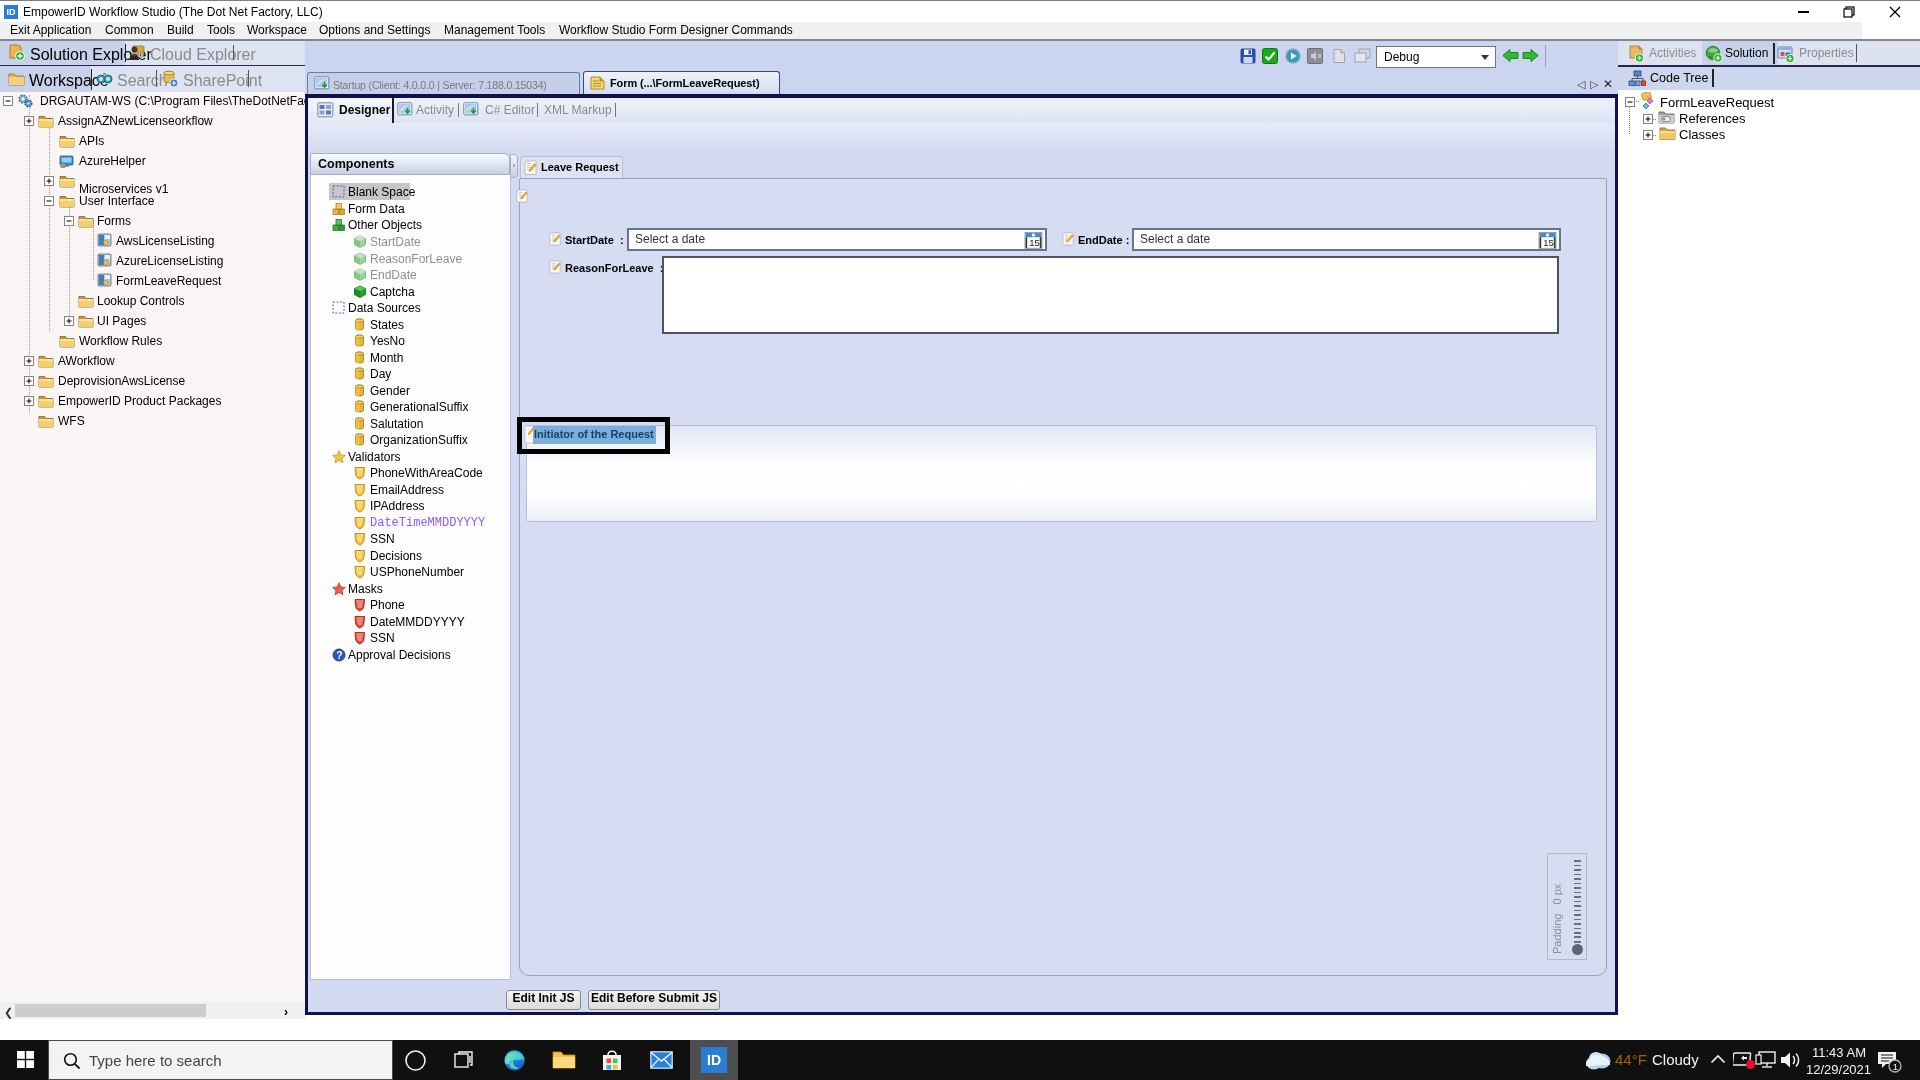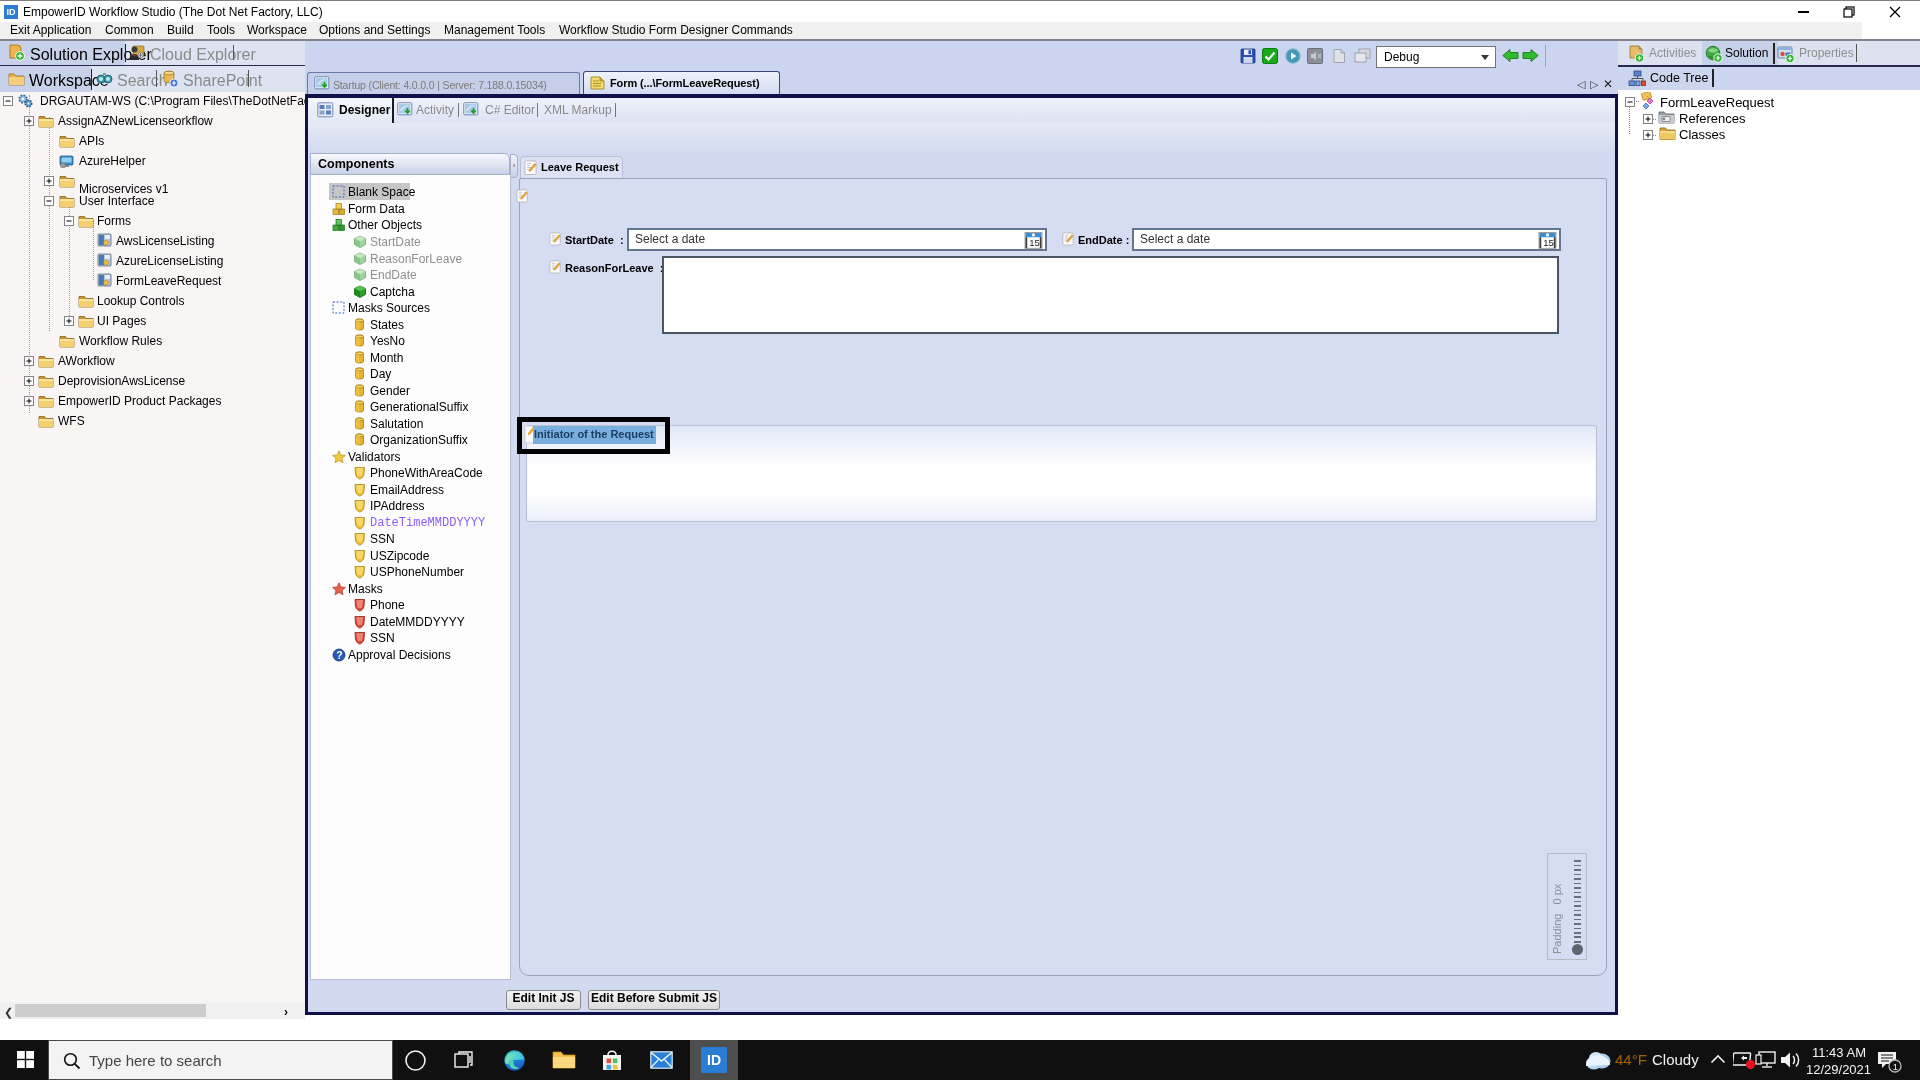--- a/index.html
+++ b/index.html
@@ -513,21 +513,21 @@
       <div class="crow" style="left:0;top:109px;">
           <svg class="abs" style="left:42px;top:1px" width="14" height="14" viewBox="0 0 14 14">
             <use href="#cubed"></use>
           </svg>
           <span class="abs" style="left:59px;top:1px;color:#000;">Captcha</span>
         </div>
       <div class="crow" style="left:0;top:125px;">
           <svg class="abs" style="left:21px;top:1px" width="14" height="14" viewBox="0 0 14 14">
             <use href="#dash"></use>
           </svg>
-          <span class="abs" style="left:37px;top:1px;color:#000;">Masks Sources</span>
+          <span class="abs" style="left:37px;top:1px;color:#000;">Data Sources</span>
         </div>
       <div class="crow" style="left:0;top:142px;">
           <svg class="abs" style="left:42px;top:1px" width="14" height="14" viewBox="0 0 14 14">
             <use href="#cyl"></use>
           </svg>
           <span class="abs" style="left:59px;top:1px;color:#000;">States</span>
         </div>
       <div class="crow" style="left:0;top:158px;">
           <svg class="abs" style="left:42px;top:1px" width="14" height="14" viewBox="0 0 14 14">
             <use href="#cyl"></use>
@@ -603,21 +603,21 @@
       <div class="crow" style="left:0;top:356px;">
           <svg class="abs" style="left:42px;top:1px" width="14" height="14" viewBox="0 0 14 14">
             <use href="#shieldy"></use>
           </svg>
           <span class="abs" style="left:59px;top:1px;color:#000;">SSN</span>
         </div>
       <div class="crow" style="left:0;top:373px;">
           <svg class="abs" style="left:42px;top:1px" width="14" height="14" viewBox="0 0 14 14">
             <use href="#shieldy"></use>
           </svg>
-          <span class="abs" style="left:59px;top:1px;color:#000;">USZipcode</span>
+          <span class="abs" style="left:59px;top:1px;color:#000;">Decisions</span>
         </div>
       <div class="crow" style="left:0;top:389px;">
           <svg class="abs" style="left:42px;top:1px" width="14" height="14" viewBox="0 0 14 14">
             <use href="#shieldy"></use>
           </svg>
           <span class="abs" style="left:59px;top:1px;color:#000;">USPhoneNumber</span>
         </div>
       <div class="crow" style="left:0;top:406px;">
           <svg class="abs" style="left:21px;top:1px" width="14" height="14" viewBox="0 0 14 14">
             <use href="#starr"></use>

